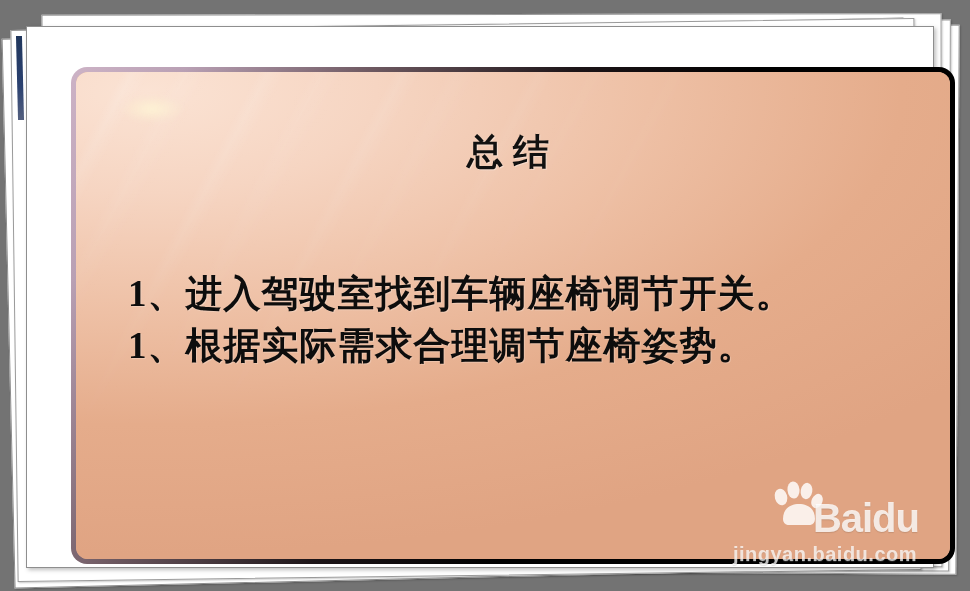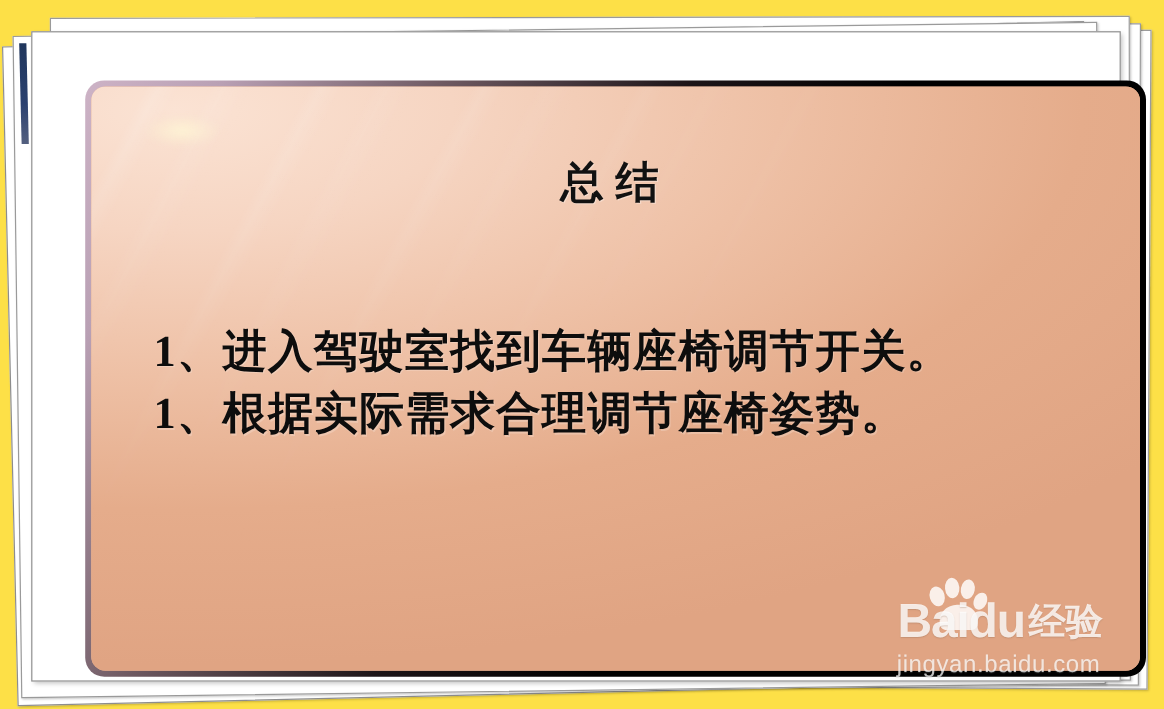--- a/index.html
+++ b/index.html
@@ -12,21 +12,21 @@
     height: 591px;
     overflow: hidden;
     font-family: "Liberation Serif", "DejaVu Serif", serif;
   }
 
   
   #stage {
     position: relative;
     width: 970px;
     height: 591px;
-    background: #fde047;
+    background: #737373;
   }
 
   
   .sheet {
     position: absolute;
     background: #ffffff;
     border: 1px solid #9a9a9a;
     box-shadow: 1px 1px 2px rgba(0,0,0,0.22);
   }
   
@@ -220,21 +220,21 @@
     top: -16px;
     width: 52px;
     height: 44px;
   }
   #wm-url {
     position: absolute;
     right: 10px;
     top: 46px;
     font-family: "Liberation Sans", sans-serif;
     font-size: 20px;
-    font-weight: normal;
+    font-weight: bold;
     color: rgba(255,255,255,0.72);
     letter-spacing: 0.5px;
     text-shadow: 0 1px 1px rgba(150,150,150,0.25);
   }
   
   #watermark-host {
     position: absolute;
     right: 0;
     bottom: 22px;
     width: 300px;
@@ -285,21 +285,20 @@
         <svg id="wm-paw" viewBox="0 0 52 44">
           <ellipse cx="10" cy="16" rx="6.2" ry="8.4" fill="rgba(255,255,255,0.82)" transform="rotate(-16 10 16)"></ellipse>
           <ellipse cx="22.5" cy="9" rx="6.0" ry="8.6" fill="rgba(255,255,255,0.82)" transform="rotate(-5 22.5 9)"></ellipse>
           <ellipse cx="35.5" cy="10" rx="5.8" ry="8.2" fill="rgba(255,255,255,0.82)" transform="rotate(10 35.5 10)"></ellipse>
           <ellipse cx="46" cy="20" rx="5.4" ry="7.4" fill="rgba(255,255,255,0.82)" transform="rotate(24 46 20)"></ellipse>
           <path d="M12 38 C12 27, 20 23, 28 23 C36 23, 44 27, 44 38 C44 45, 36 45, 28 45 C20 45, 12 45, 12 38 Z" fill="rgba(255,255,255,0.82)"></path>
         </svg>
 
         <div id="wm-logo-row">
           <span class="wm-baidu">Baidu</span>
-          <span class="wm-jingyan">经验</span>
         </div>
 
         <div id="wm-url">jingyan.baidu.com</div>
       </div>
     </div>
 
   </div>
 </div>
 
 </body></html>

